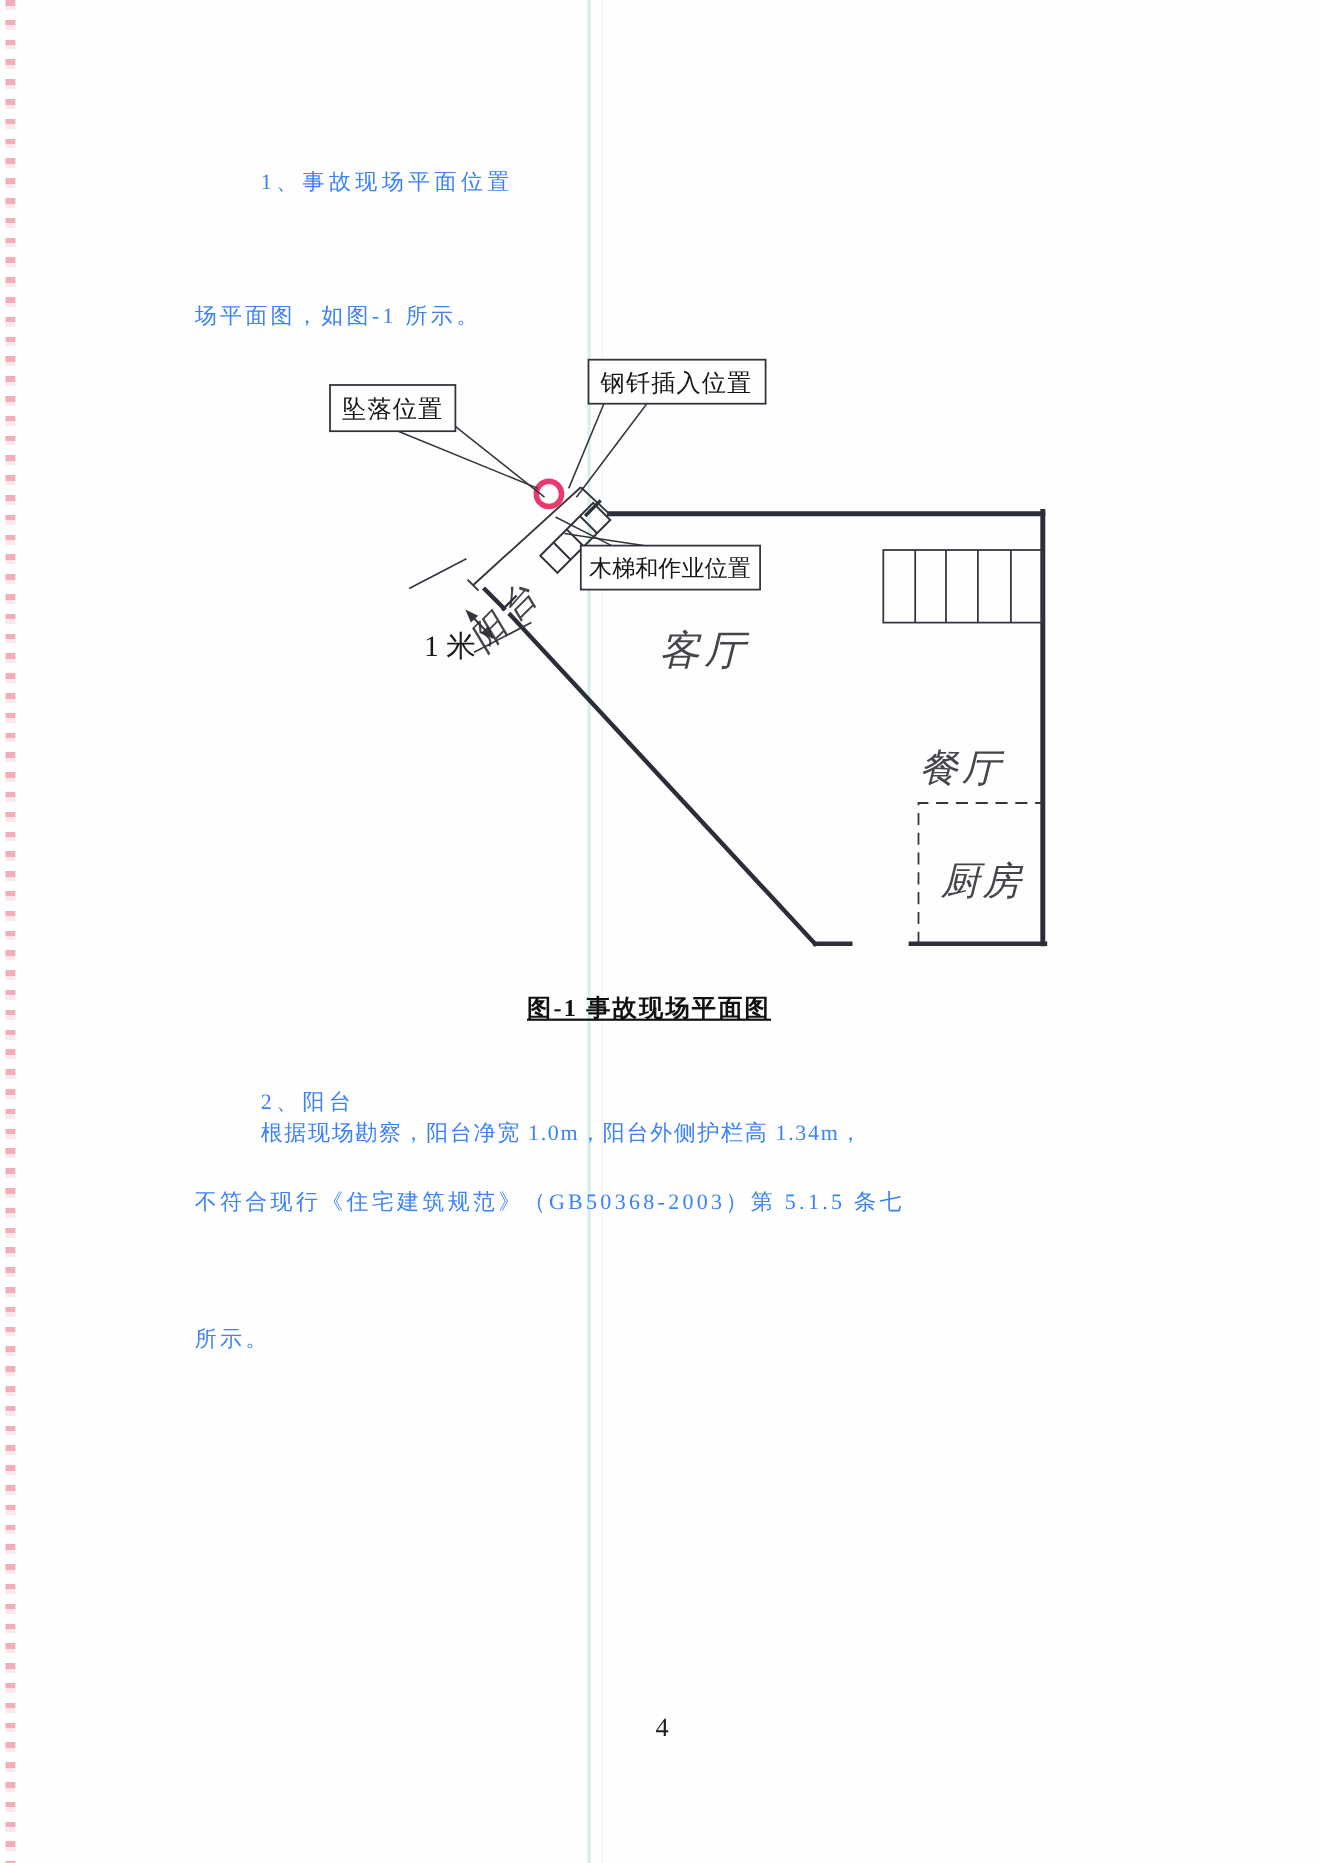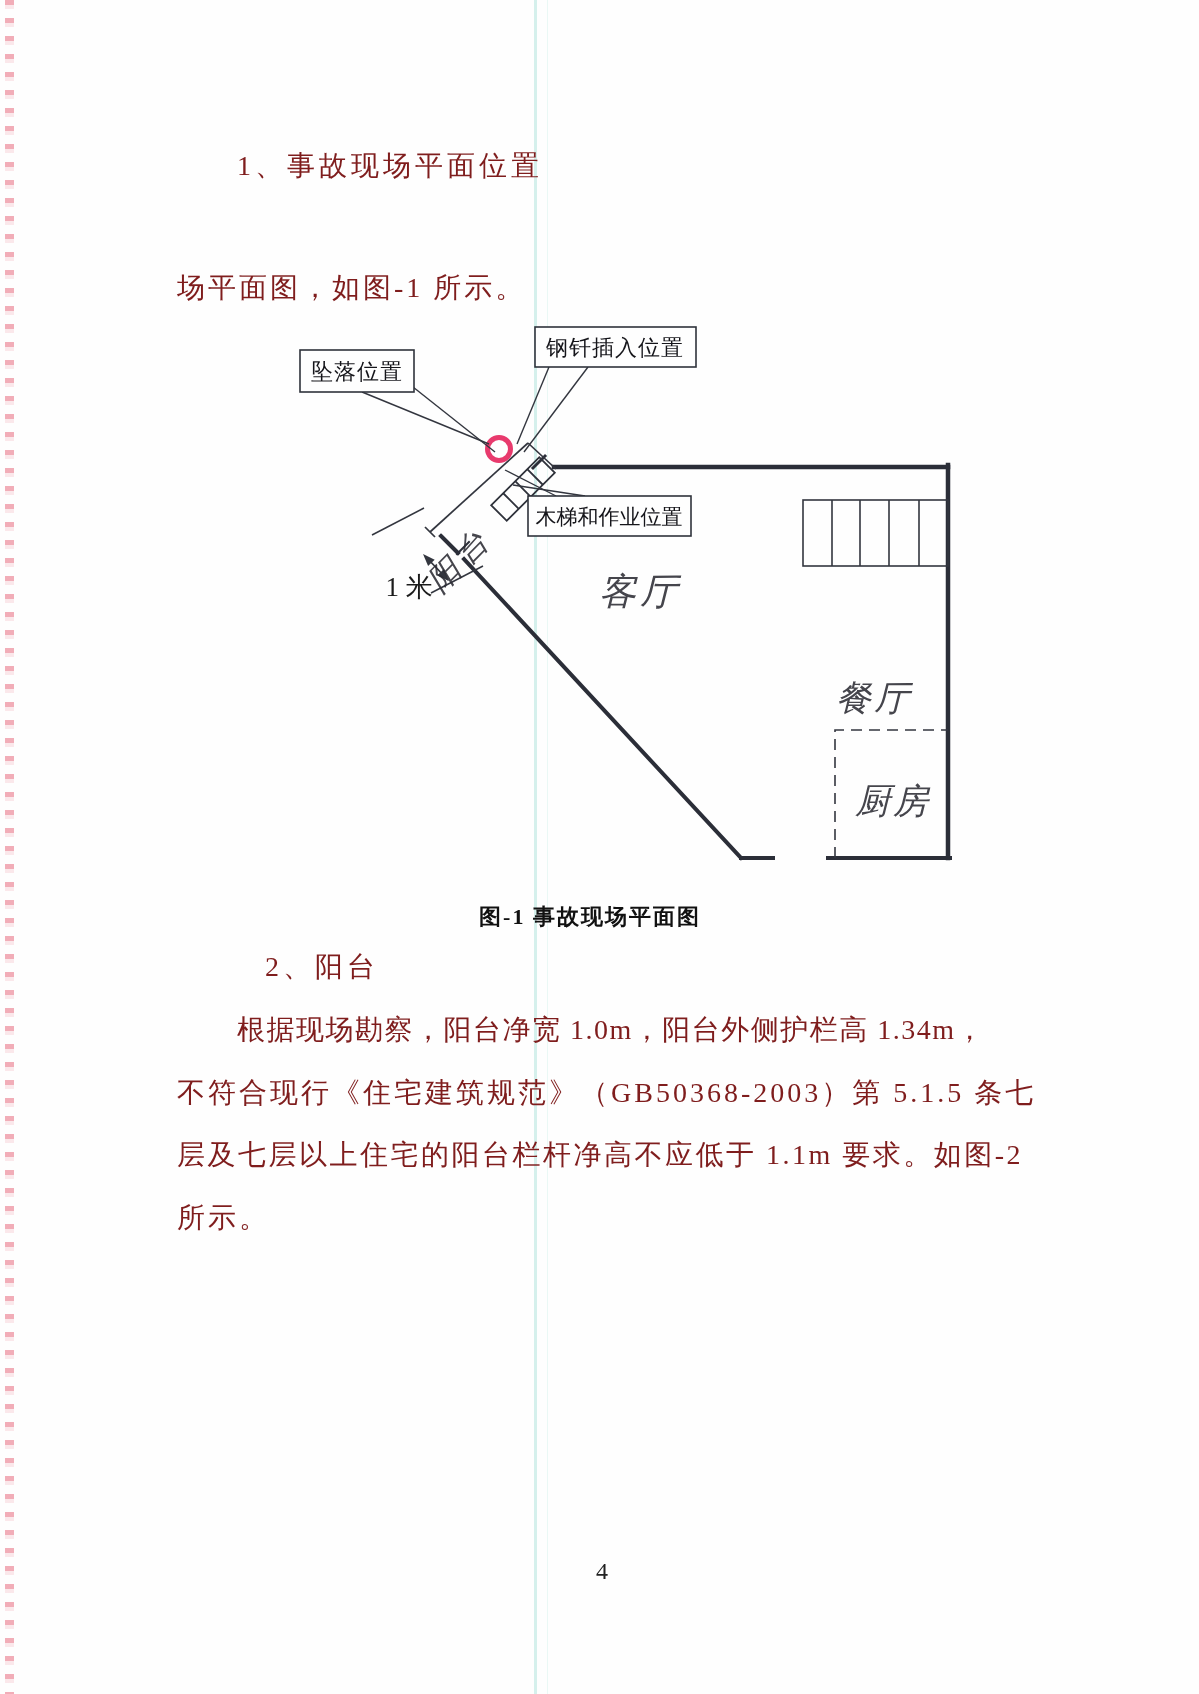--- a/index.html
+++ b/index.html
@@ -1,20 +1,20 @@
 <!DOCTYPE html>
 <html><head>
 <meta charset="utf-8">
 <style>
   html,body{margin:0;padding:0;background:#777;}
   #page{position:relative;width:1199px;height:1694px;background:#fefefe;overflow:hidden;
         font-family:"Liberation Serif","DejaVu Serif",serif;color:#161616;}
-  .tline{position:absolute;white-space:nowrap;font-size:28px;line-height:40px;color:#7f1d1d;text-align:right;}
+  .tline{position:absolute;white-space:nowrap;font-size:20px;line-height:40px;color:#3b82f6;text-align:right;}
   .caption{position:absolute;left:420px;top:902px;width:340px;text-align:center;
-           font-weight:bold;font-size:22px;letter-spacing:2px;color:#111;}
+           font-weight:bold;font-size:22px;letter-spacing:2px;color:#111;text-decoration:underline;}
   .pageno{position:absolute;left:596px;top:1558px;font-size:24px;color:#222;}
   
   .edge-red{position:absolute;left:5px;top:0;width:9px;height:100%;opacity:.75;
     background:repeating-linear-gradient(180deg,
       rgba(224,58,84,.55) 0 5px, rgba(224,58,84,.15) 5px 9px, transparent 9px 18px);}
   .teal-a{position:absolute;left:534px;top:0;width:3px;height:100%;background:rgba(165,225,216,.45);}
   .teal-b{position:absolute;left:547px;top:0;width:1px;height:100%;background:rgba(205,240,233,.4);}
   svg text{font-family:"Liberation Serif","DejaVu Serif",serif;}
   .room-label{font-style:italic;fill:#2c2c34;opacity:.88;}
   .callout-text{fill:#15151a;}
@@ -93,20 +93,19 @@
     </g>
 
     <text transform="translate(468,566) rotate(-45)" text-anchor="middle" font-size="31" letter-spacing="8" class="room-label">阳台</text>
     <text x="640" y="604" text-anchor="middle" font-size="37" letter-spacing="4" class="room-label">客厅</text>
     <text x="874" y="710" text-anchor="middle" font-size="35" letter-spacing="3" class="room-label">餐厅</text>
     <text x="893" y="813" text-anchor="middle" font-size="35" letter-spacing="3" class="room-label">厨房</text>
   </svg>
 
   <div class="caption">图-1 事故现场平面图</div>
 
-  <div class="tline" style="left:237px;top:947px;letter-spacing:4px;margin-left:28px;">2、阳台</div>
+  <div class="tline" style="left:237px;top:982px;letter-spacing:4px;">2、阳台</div>
   <div class="tline" style="left:237px;top:1010px;letter-spacing:1.5px;">根据现场勘察，阳台净宽 1.0m，阳台外侧护栏高 1.34m，</div>
   <div class="tline" style="left:177px;top:1073px;letter-spacing:3px;">不符合现行《住宅建筑规范》（GB50368-2003）第 5.1.5 条七</div>
-  <div class="tline" style="left:177px;top:1135px;letter-spacing:2.5px;">层及七层以上住宅的阳台栏杆净高不应低于 1.1m 要求。如图-2</div>
   <div class="tline" style="left:177px;top:1198px;letter-spacing:3px;">所示。</div>
 
   <div class="pageno">4</div>
 </div>
 
 </body></html>

